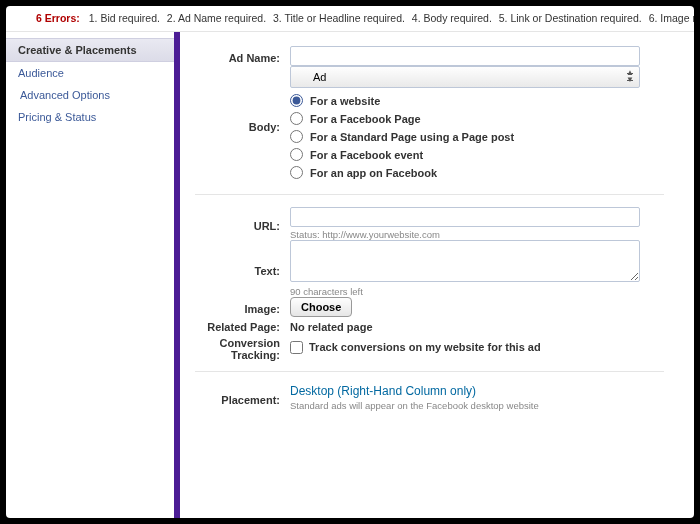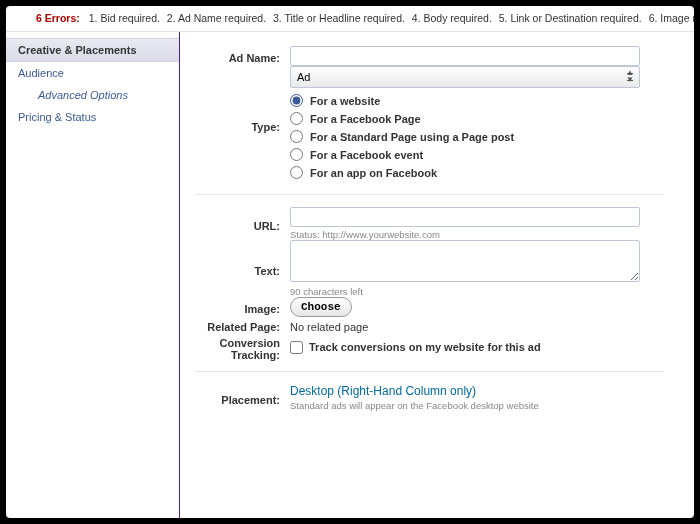--- a/index.html
+++ b/index.html
@@ -31,37 +31,37 @@
   }
   .errors .count { color: #b00000; font-weight: bold; margin-right: 6px; padding-left: 20px; }
   .errors .sep { display:inline-block; width:4px; }
   .body {
     display: flex;
     flex: 1;
     overflow: hidden;
   }
   .sidebar {
     width: 174px;
-    border-right: 1px solid #4c1d95;
+    border-right: 6px solid #4c1d95;
     padding-top: 6px;
   }
   .sidebar .nav-item {
     padding: 5px 12px;
     font-size: 11px;
     color: #3b5998;
     cursor: pointer;
   }
   .sidebar .nav-item.active {
     background: linear-gradient(#e9e9f2, #dcdce8);
     border-top: 1px solid #cfcfe0;
     border-bottom: 1px solid #cfcfe0;
     color: #333;
     font-weight: bold;
   }
-  .sidebar .nav-item.sub { padding-left: 32px; font-style: italic; }
+  .sidebar .nav-item.sub { padding-left: 14px; }
   .main {
     flex: 1;
     overflow-y: auto;
     padding: 14px 30px 20px 10px;
   }
   .row {
     display: flex;
     align-items: center;
     margin-bottom: 0;
   }
@@ -81,21 +81,21 @@
     font-size: 11px;
     padding: 3px 4px;
     border: 1px solid #bdc7d8;
     border-radius: 2px;
   }
   select {
     background: linear-gradient(#fefefe, #e9e9e9);
     height: 22px;
     appearance: none;
     -webkit-appearance: none;
-    padding-left:6px;
+    padding-left:22px;
   }
   .select-wrap { position: relative; width: 350px; }
   .select-wrap::after {
     content: "";
     position: absolute;
     right: 6px; top: 5px;
     width: 8px; height: 12px;
     background:
       linear-gradient(#555,#555) no-repeat center 2px/6px 1px,
       linear-gradient(#555,#555) no-repeat center 9px/6px 1px;
@@ -114,30 +114,30 @@
   .radio-row input {
     margin-right: 7px;
     accent-color: #3b5998;
   }
   .divider {
     border: none;
     border-top: 1px solid #e5e5e5;
     margin: 10px 0 12px 5px;
   }
   .choose-btn {
-    font-family: Liberation Mono, monospace;
+    font-family: Liberation Sans, sans-serif;
     font-size: 11px;
     font-weight: bold;
     padding: 3px 10px;
     border: 1px solid #999;
     background: linear-gradient(#fefefe,#e6e6e6);
-    border-radius: 10px;
+    border-radius: 4px;
     cursor: pointer;
   }
-  .static-val { font-size: 11px; padding-top:4px; color:#333; }
+  .static-val { font-size: 11px; padding-top:4px; color:#333;font-weight:bold; }
   .checkbox-row { display:flex; align-items:center; font-size:11px; font-weight:bold; }
   .checkbox-row input { margin-right:6px; }
   .placement-val { font-size:12px; color:#0369a1; }
 </style>
 </head>
 <body>
 
 <div class="window">
 
   <div class="errors">
@@ -170,21 +170,21 @@
     <div class="main">
 
       <div class="row">
         <div class="label">Ad Name:</div>
         <div class="field">
           <input type="text" style="">
         </div>
       </div>
 
       <div class="row">
-        <div class="label">Type:</div>
+        <div class="label">Body:</div>
         <div class="field">
           <div class="select-wrap">
             <select>
               <option>Ad</option>
             </select>
             <div class="updn">▲<br>▼</div>
           </div>
           <div class="radios">
             <label class="radio-row">
               <input type="radio" name="dest" checked="" style="">

